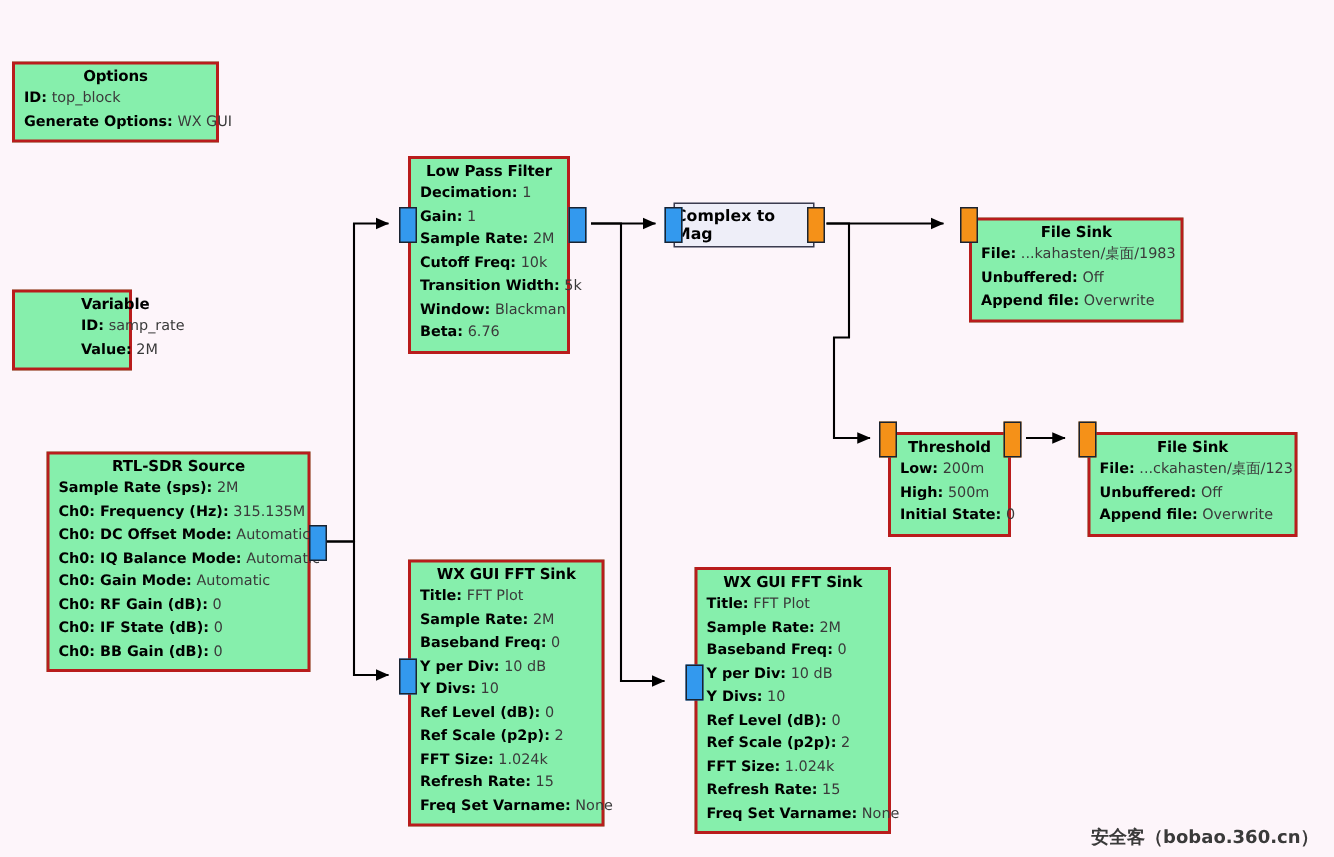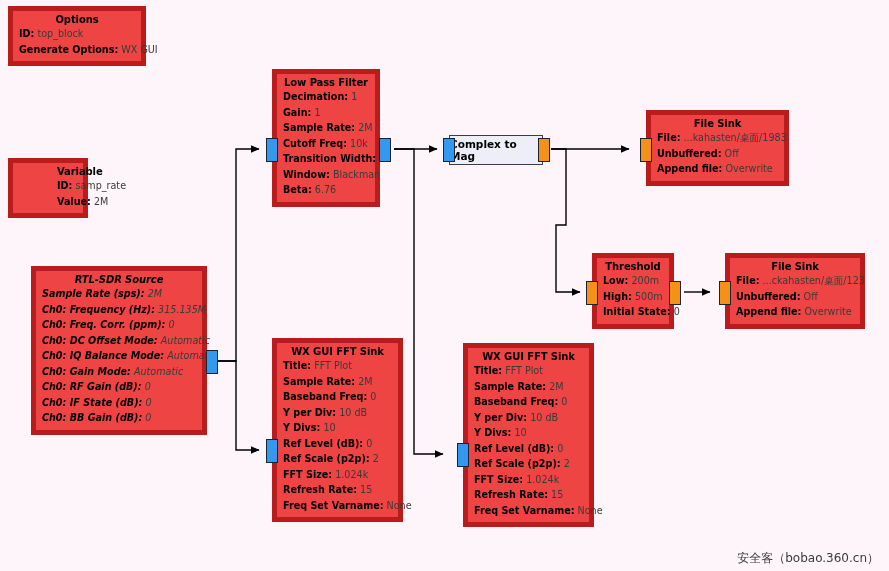--- a/index.html
+++ b/index.html
@@ -24,24 +24,25 @@
   #wires {
     position: absolute;
     left: 0; top: 0;
     width: 889px;
     height: 571px;
     pointer-events: none;
   }
   .block {
     position: absolute;
     box-sizing: border-box;
-    background: #ef4444;
-    border: 5px solid #b91c1c;
+    background: #86efac;
+    border: 2px solid #b91c1c;
     padding: 3px 6px 4px 6px;
     z-index: 5;
+    margin-top: 35px;
   }
   .block .title {
     text-align: center;
     font-weight: bold;
     font-size: 10px;
     color: #000;
     letter-spacing: -0.1px;
     white-space: nowrap;
     padding-bottom: 1px;
   }
@@ -74,20 +75,21 @@
   }
   .watermark {
     position: absolute;
     right: 10px;
     bottom: 4px;
     font-size: 12px;
     color: #3a3a3a;
     font-family: "DejaVu Sans", sans-serif;
     white-space: nowrap;
     z-index: 8;
+    font-weight: bold;
   }
   .cmagbody {
     position: absolute;
     box-sizing: border-box;
     background: #eeeef8;
     border: 1px solid #3b3b4f;
     display: flex;
     align-items: center;
     justify-content: center;
     font-weight: bold;
@@ -140,35 +142,31 @@
     <div class="prow">
       <span class="pkey">ID:</span>
       <span class="pval">samp_rate</span>
     </div>
     <div class="prow">
       <span class="pkey">Value:</span>
       <span class="pval">2M</span>
     </div>
   </div>
 
-  <div class="block" style="left:31px; top:266px; width:176px;font-style:italic;">
+  <div class="block" style="left:31px; top:266px; width:176px;">
     <div class="title">RTL-SDR Source</div>
     <div class="prow">
       <span class="pkey">Sample Rate (sps):</span>
       <span class="pval">2M</span>
     </div>
     <div class="prow">
       <span class="pkey">Ch0: Frequency (Hz):</span>
       <span class="pval">315.135M</span>
     </div>
     <div class="prow">
-      <span class="pkey">Ch0: Freq. Corr. (ppm):</span>
-      <span class="pval">0</span>
-    </div>
-    <div class="prow">
       <span class="pkey">Ch0: DC Offset Mode:</span>
       <span class="pval">Automatic</span>
     </div>
     <div class="prow">
       <span class="pkey">Ch0: IQ Balance Mode:</span>
       <span class="pval">Automatic</span>
     </div>
     <div class="prow">
       <span class="pkey">Ch0: Gain Mode:</span>
       <span class="pval">Automatic</span>

